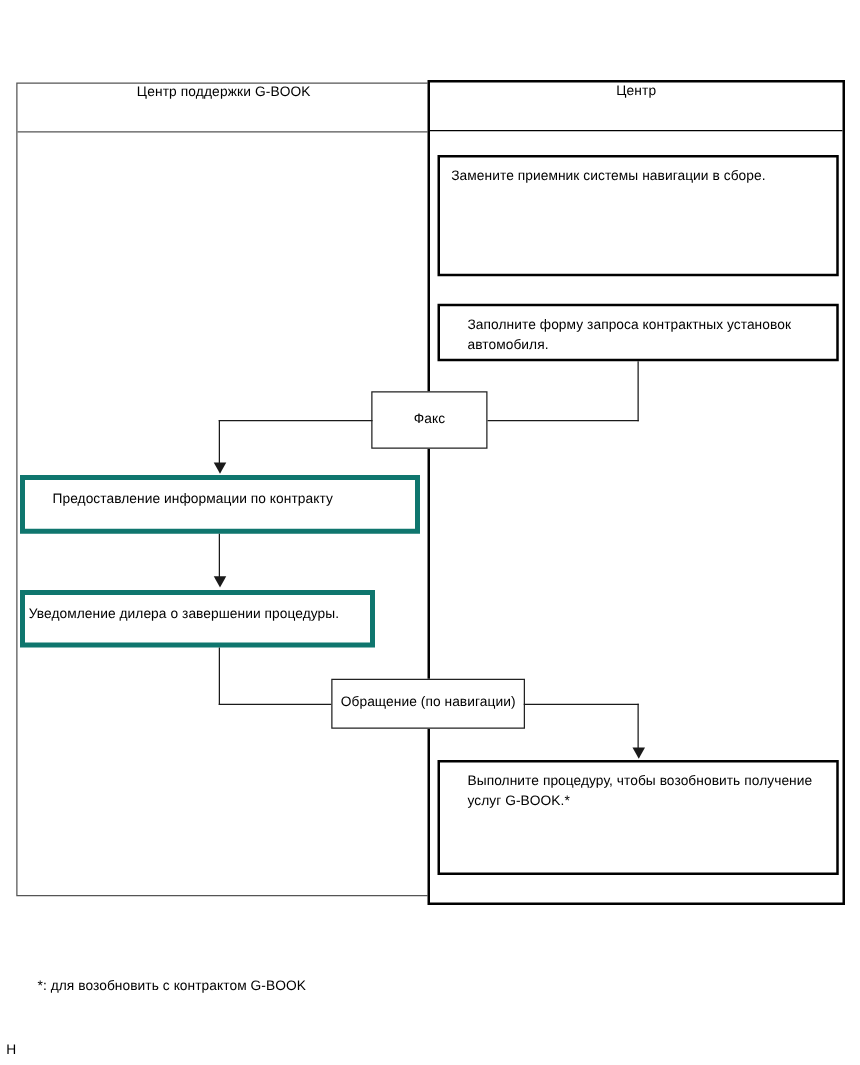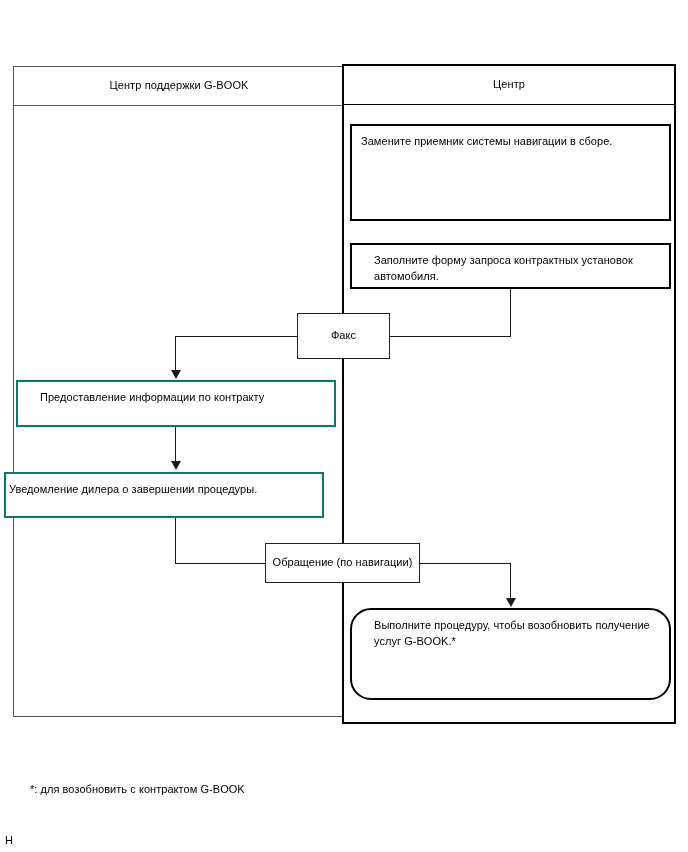--- a/index.html
+++ b/index.html
@@ -53,34 +53,34 @@
     background: #555555;
   }
   .lane-right .lane-header-rule {
     background: #000000;
     top: 38px;
   }
   .lane-title {
     position: absolute;
     left: 0;
     right: 0;
-    top: 11px;
+    top: 0;
     text-align: center;
     font-size: 11px;
     line-height: 14px;
     letter-spacing: 0.1px;
   }
 
   
   .box {
     position: absolute;
     box-sizing: border-box;
     background: #ffffff;
   }
-  .box-thin { border: 2px solid #0f766e; padding-left: 32px; }
+  .box-thin { border: 4px solid #0f766e; padding-left: 32px; }
   .box-thick { border: 2px solid #000000; }
   .box-med { border: 1.5px solid #222222; }
   .box-text {
     position: absolute;
     font-size: 11px;
     line-height: 16px;
     letter-spacing: 0.05px;
     white-space: pre-line;
   }
   .box-text.pad-left {
@@ -162,36 +162,36 @@
   <div class="ln ln-v" style="left:175px; top:336px; height:36px;"></div>
   <div class="arrowhead" style="left:171px; top:370px;"></div>
 
   <div class="box box-thin" style="left:16px; top:380px; width:320px; height:47px;">
     <div class="box-text pad-indent">Предоставление информации по контракту</div>
   </div>
 
   <div class="ln ln-v" style="left:175px; top:427px; height:36px;"></div>
   <div class="arrowhead" style="left:171px; top:461px;"></div>
 
-  <div class="box box-thin" style="left:4px; top:472px; width:320px; height:46px;">
+  <div class="box box-thin" style="left:16px; top:472px; width:284px; height:46px;">
     <div class="box-text pad-left" style="left:3px;">Уведомление дилера о завершении процедуры.</div>
   </div>
 
   <div class="ln ln-v" style="left:175px; top:518px; height:46px;"></div>
   <div class="ln ln-h" style="left:175px; top:563px; width:92px;"></div>
 
   <div class="box box-med" style="left:265px; top:543px; width:155px; height:40px;">
     <div class="box-text center" style="top:10px;">Обращение (по навигации)</div>
   </div>
 
   <div class="ln ln-h" style="left:419px; top:563px; width:92px;"></div>
   <div class="ln ln-v" style="left:510px; top:563px; height:37px;"></div>
   <div class="arrowhead" style="left:506px; top:598px;"></div>
 
-  <div class="box box-thick" style="left:350px; top:608px; width:321px; height:92px;border-radius:21px;">
+  <div class="box box-thick" style="left:350px; top:608px; width:321px; height:92px;">
     <div class="box-text pad-indent">Выполните процедуру, чтобы возобновить получение услуг G-BOOK.*</div>
   </div>
 
   <div class="footnote" style="left:30px; top:782px;">*: для возобновить с контрактом G-BOOK</div>
 
   <div class="page-mark" style="left:5px; top:833px;">H</div>
 
 </div>
 
 </body></html>

